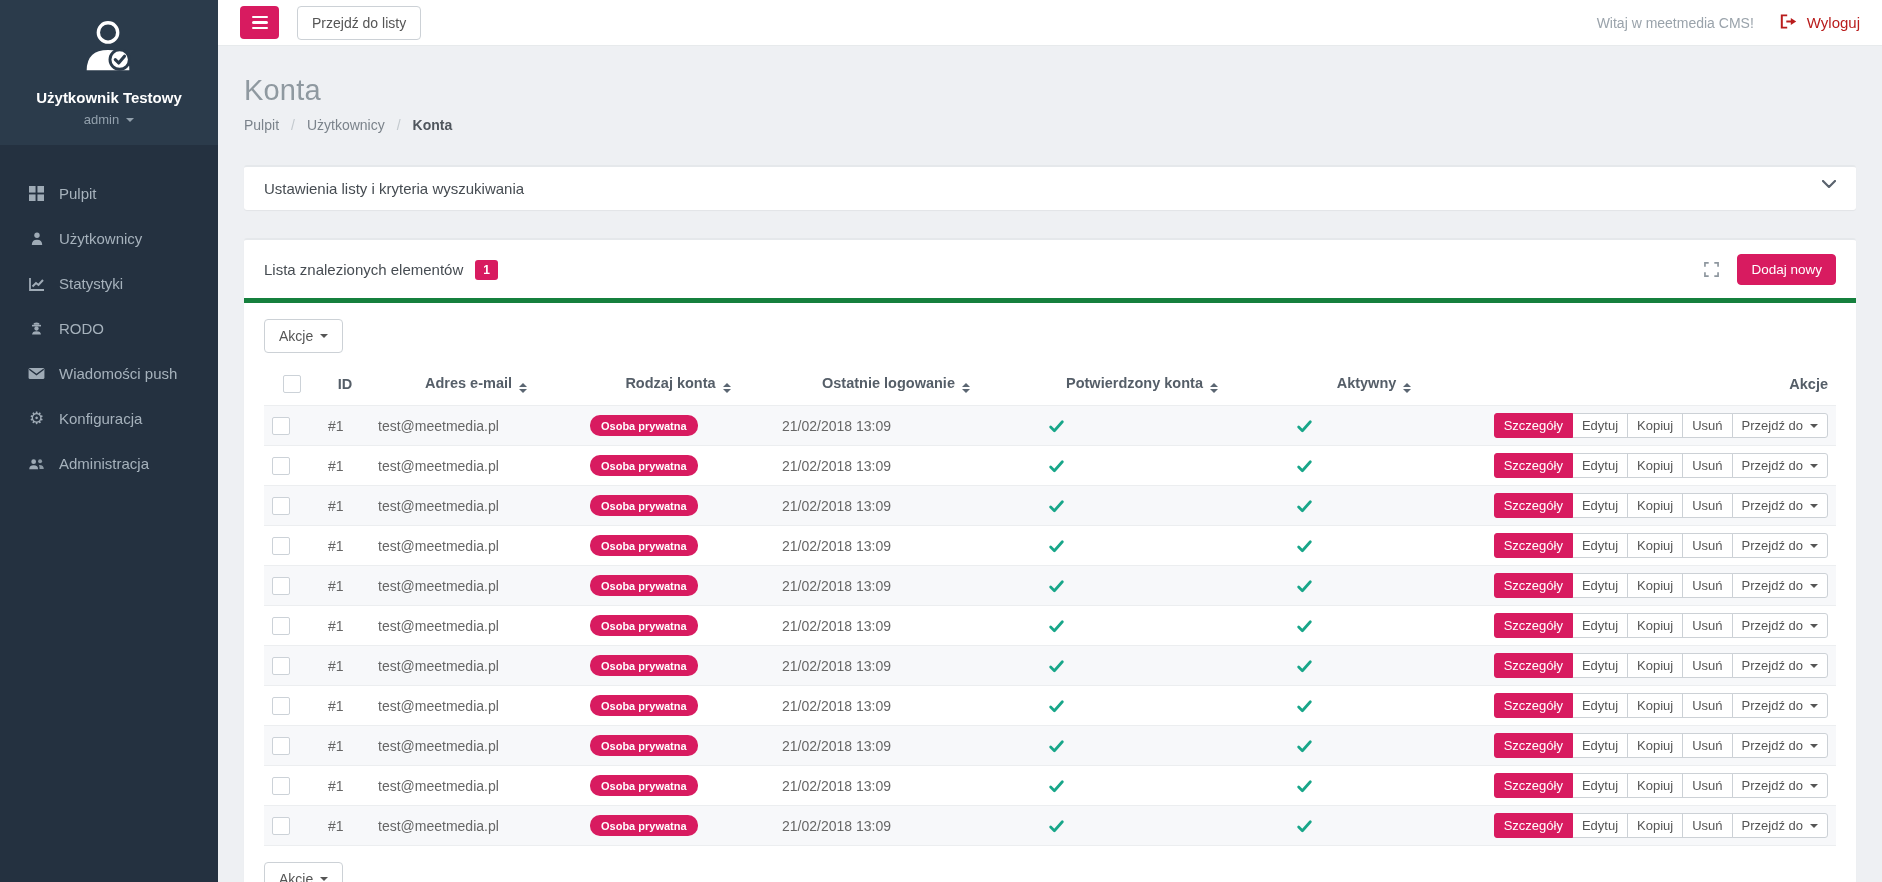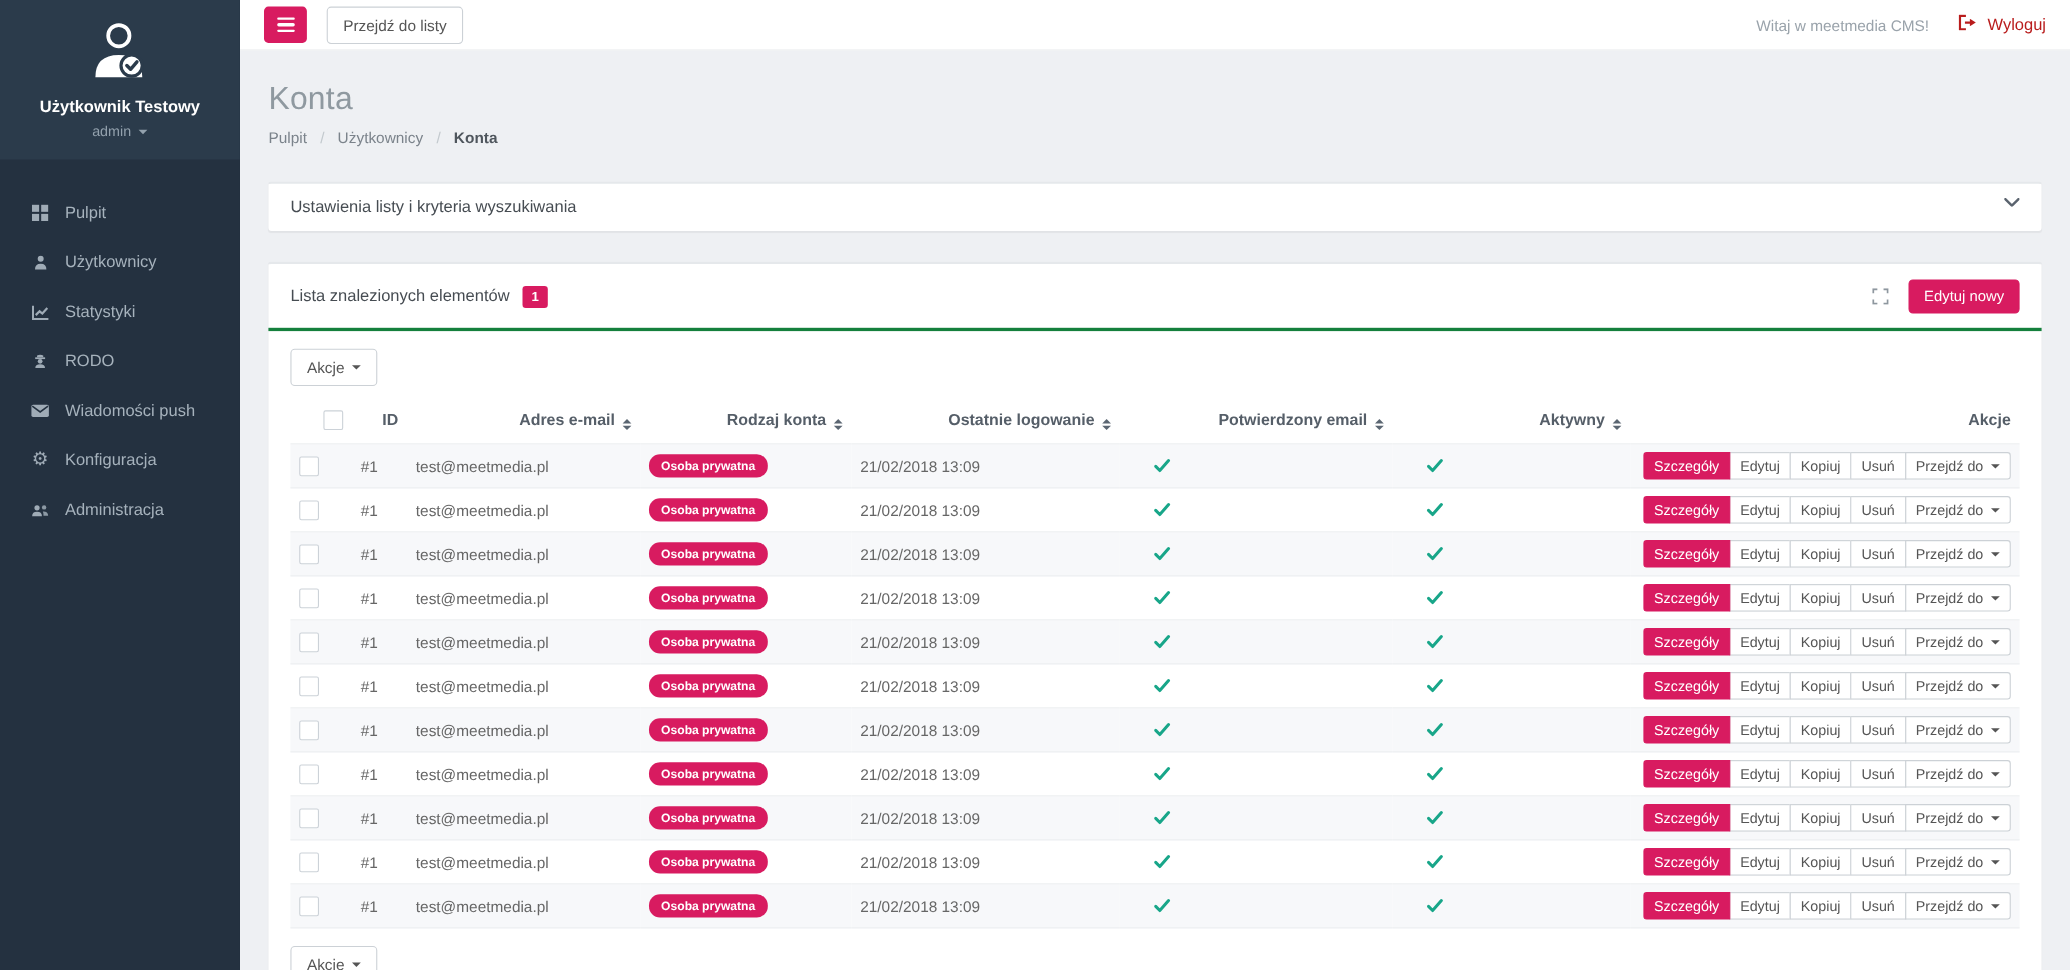--- a/index.html
+++ b/index.html
@@ -41,35 +41,35 @@
   .breadcrumb a{color:#7b838b;text-decoration:none;cursor:pointer}
   .breadcrumb .sep{color:#c3c9ce}
   .breadcrumb .current{color:#4f565d;font-weight:bold}
 
   .card{background:#fff;border-radius:3px;border-top:2px solid #e5e8eb;box-shadow:0 1px 1px rgba(0,0,0,.05)}
   .settings-card{margin-top:32px;display:flex;align-items:flex-start;justify-content:space-between;padding:13px 20px;cursor:pointer}
   .card-title{font-size:15px;color:#464c52}
   .chev{color:#5a636e;display:inline-flex}
 
   .list-card{margin-top:28px}
-  .list-head{display:flex;align-items:center;padding:14px 20px 13px;border-bottom:3px solid #15803d}
+  .list-head{display:flex;align-items:center;padding:14px 20px 13px;border-bottom:5px solid #15803d}
   .count-badge{background:var(--pink);color:#fff;font-size:12px;font-weight:bold;border-radius:3px;padding:3px 8px;margin-left:12px}
   .list-head-right{margin-left:auto;display:flex;align-items:center;gap:16px}
   .expand-btn{background:none;border:none;color:#8e979f;cursor:pointer;display:inline-flex;padding:2px}
   .btn-pink{background:var(--pink);border:1px solid var(--pink);color:#fff}
   .add-btn{padding:7px 13px;font-size:13.5px;border-radius:4px}
   .list-body{padding:16px 20px 18px}
 
   .caret{display:inline-block;margin-left:7px;border-left:4px solid transparent;border-right:4px solid transparent;border-top:4px solid currentColor}
 
   
   table{width:100%;border-collapse:collapse;table-layout:fixed;margin-top:12px}
   col.c-cb{width:56px}col.c-id{width:50px}col.c-email{width:212px}col.c-type{width:192px}
   col.c-login{width:244px}col.c-conf{width:248px}col.c-act{width:216px}col.c-actions{width:auto}
-  thead th{text-align:right;padding:10px 8px 12px;font-size:14.5px;color:#555e68;font-weight:bold}
+  thead th{text-align:center;padding:10px 8px 12px;font-size:14.5px;color:#555e68;font-weight:bold}
   thead th.th-actions{text-align:right}
   tbody td{padding:0 8px;height:40px;font-size:14px;color:#666;vertical-align:middle}
   tbody tr{border-top:1px solid #eceef0}
   tbody tr:last-child{border-bottom:1px solid #eceef0}
   tbody tr:nth-child(odd){background:#f7f8fa}
   .sort{display:inline-flex;flex-direction:column;gap:2px;margin-left:7px;vertical-align:1px;cursor:pointer}
   .sort i{width:0;height:0;border-left:4px solid transparent;border-right:4px solid transparent}
   .sort .up{border-bottom:4.5px solid #5b6672}
   .sort .down{border-top:4.5px solid #5b6672}
   .cb{width:18px;height:18px;border:1px solid #ccd2d8;border-radius:2px;background:#fff;display:inline-block;vertical-align:middle;cursor:pointer}
@@ -215,21 +215,21 @@
   <section class="card list-card">
     <div class="list-head">
       <span class="card-title">Lista znalezionych elementów</span>
       <span class="count-badge">1</span>
       <div class="list-head-right">
         <button class="expand-btn">
           <svg viewBox="0 0 16 16" width="15" height="15">
               <path d="M1 5 V1 H5 M11 1 H15 V5 M15 11 V15 H11 M5 15 H1 V11" fill="none" stroke="currentColor" stroke-width="1.8"></path>
             </svg>
         </button>
-        <button class="btn btn-pink add-btn">Edytuj nowy</button>
+        <button class="btn btn-pink add-btn">Dodaj nowy</button>
       </div>
     </div>
     <div class="list-body">
       <button class="btn btn-default">
         <span>Akcje</span>
           <span class="caret"></span>
       </button>
 
       <table>
         <colgroup>
@@ -251,21 +251,21 @@
                   <i class="down"></i>
                 </span></th>
             <th><span>Rodzaj konta</span><span class="sort">
                   <i class="up"></i>
                   <i class="down"></i>
                 </span></th>
             <th><span>Ostatnie logowanie</span><span class="sort">
                   <i class="up"></i>
                   <i class="down"></i>
                 </span></th>
-            <th><span>Potwierdzony email</span><span class="sort">
+            <th><span>Potwierdzony konta</span><span class="sort">
                   <i class="up"></i>
                   <i class="down"></i>
                 </span></th>
             <th><span>Aktywny</span><span class="sort">
                   <i class="up"></i>
                   <i class="down"></i>
                 </span></th>
             <th class="th-actions"><span>Akcje</span></th>
           </tr>
         </thead>

